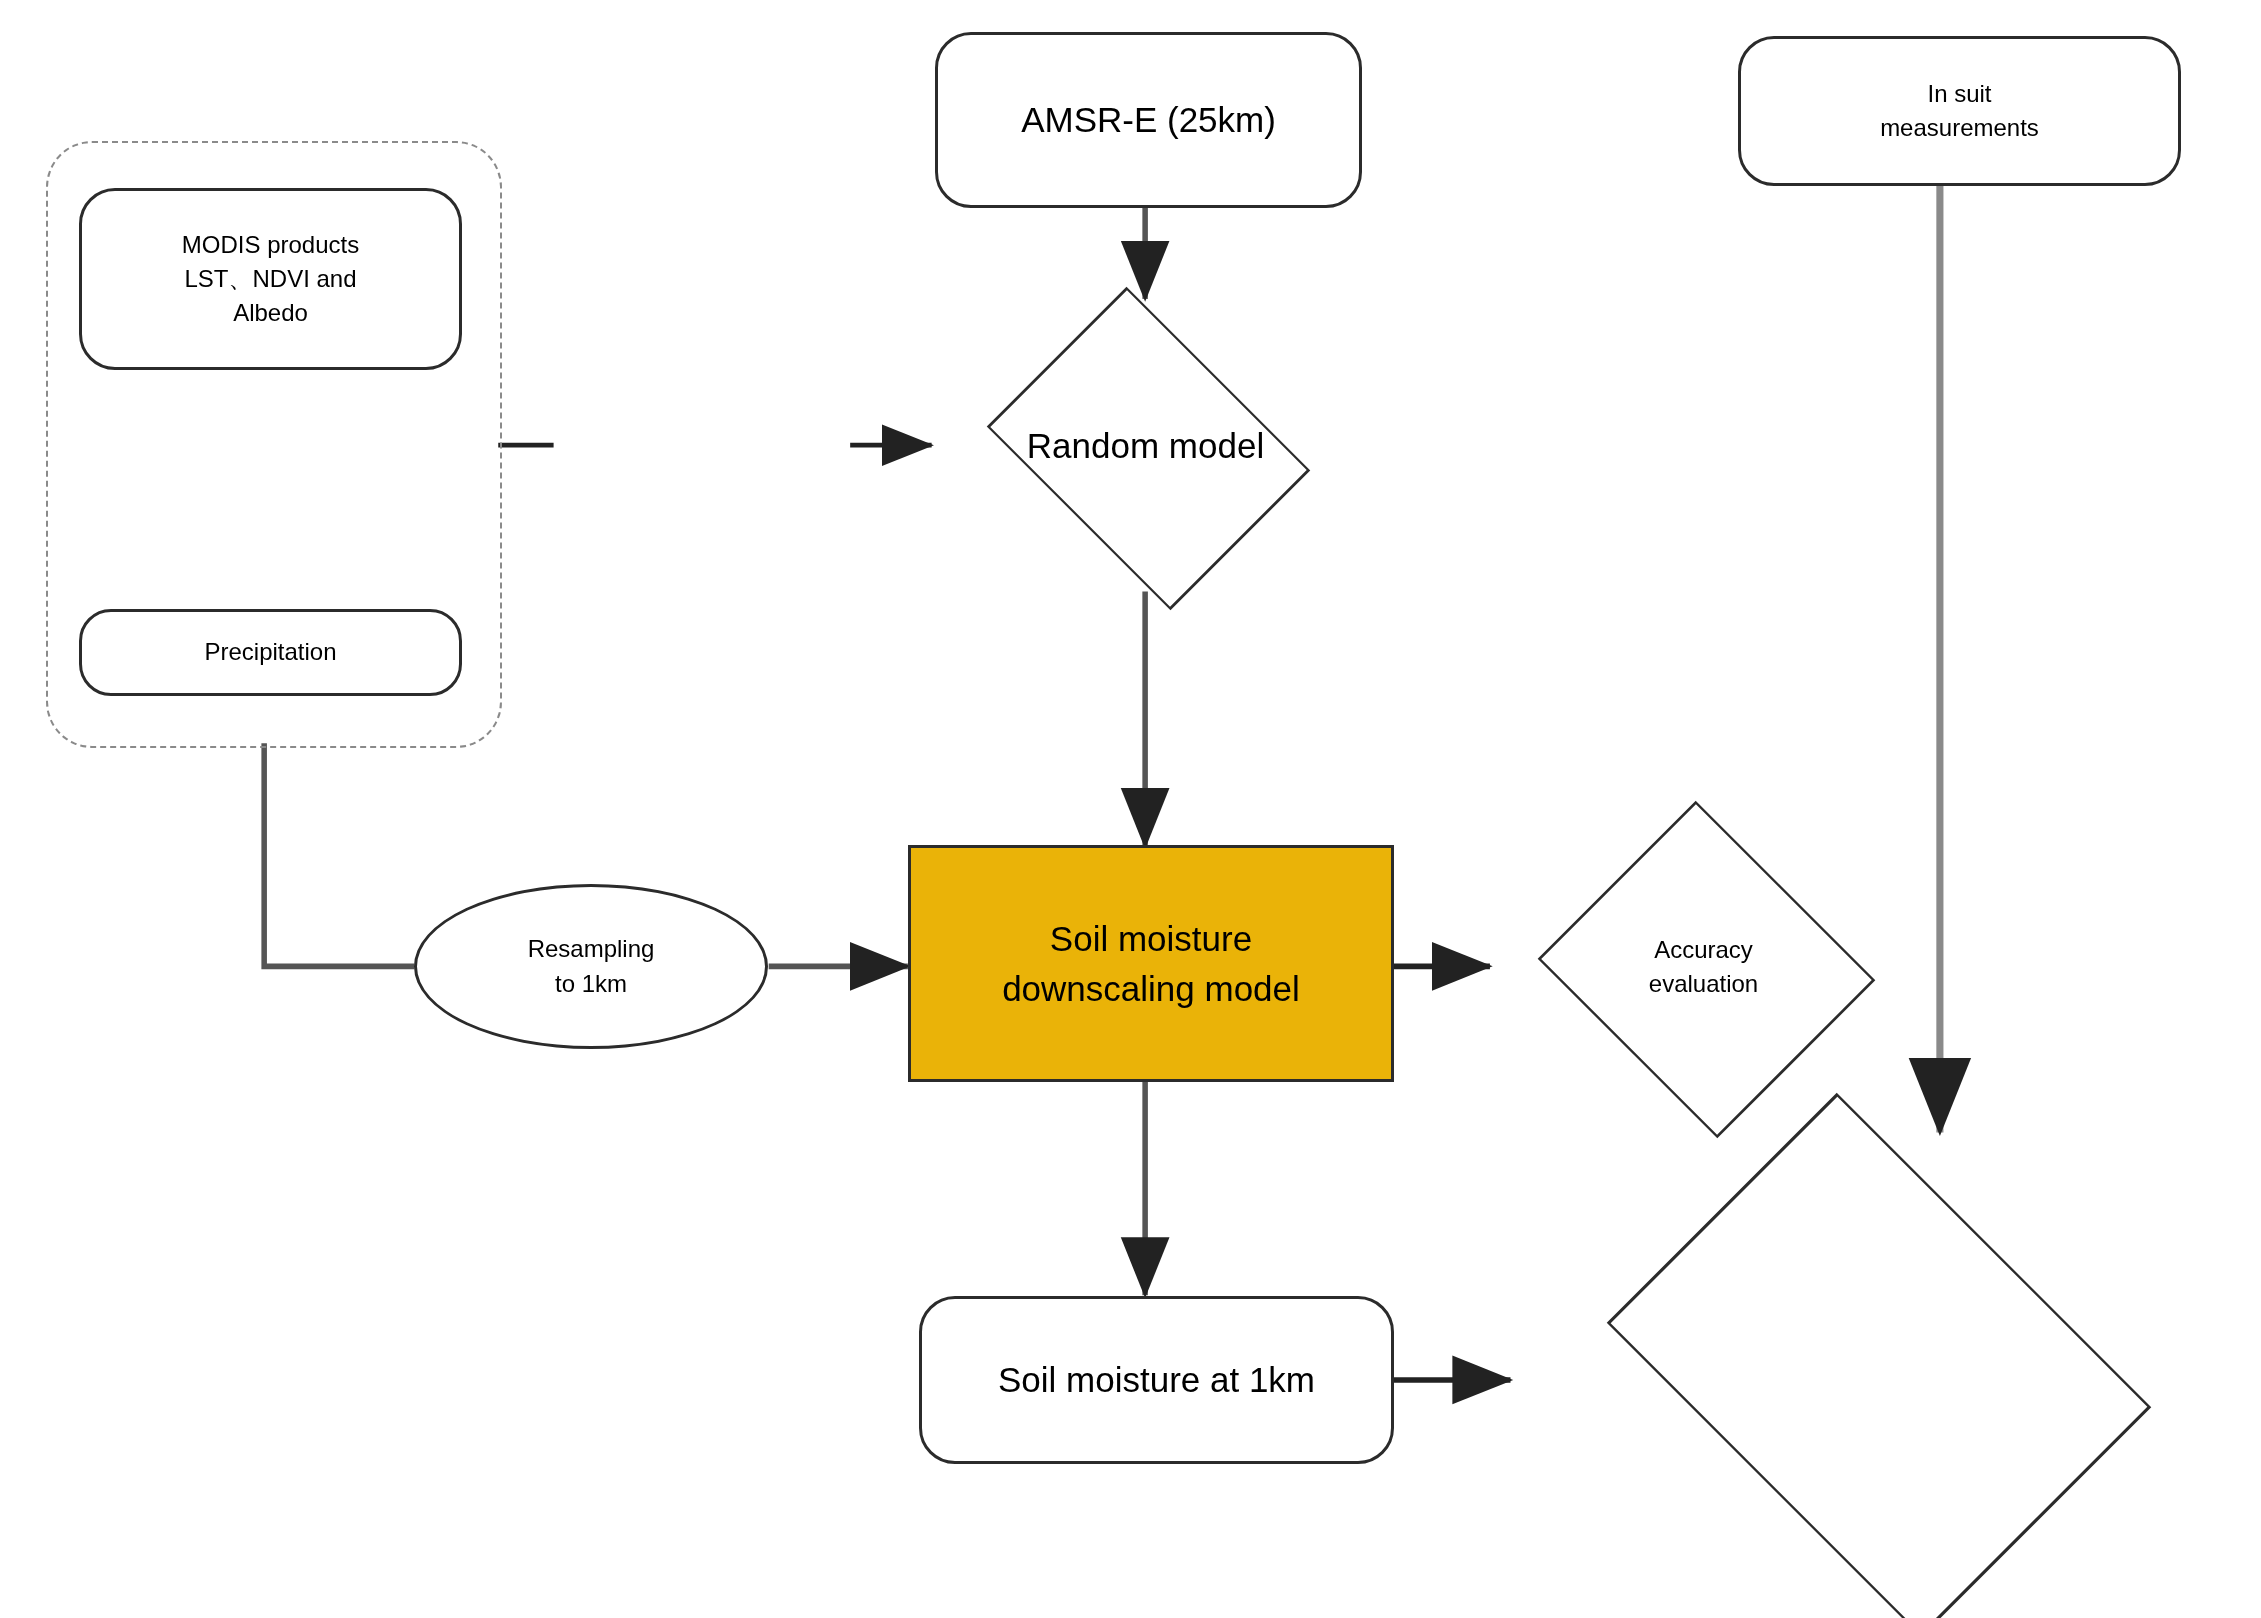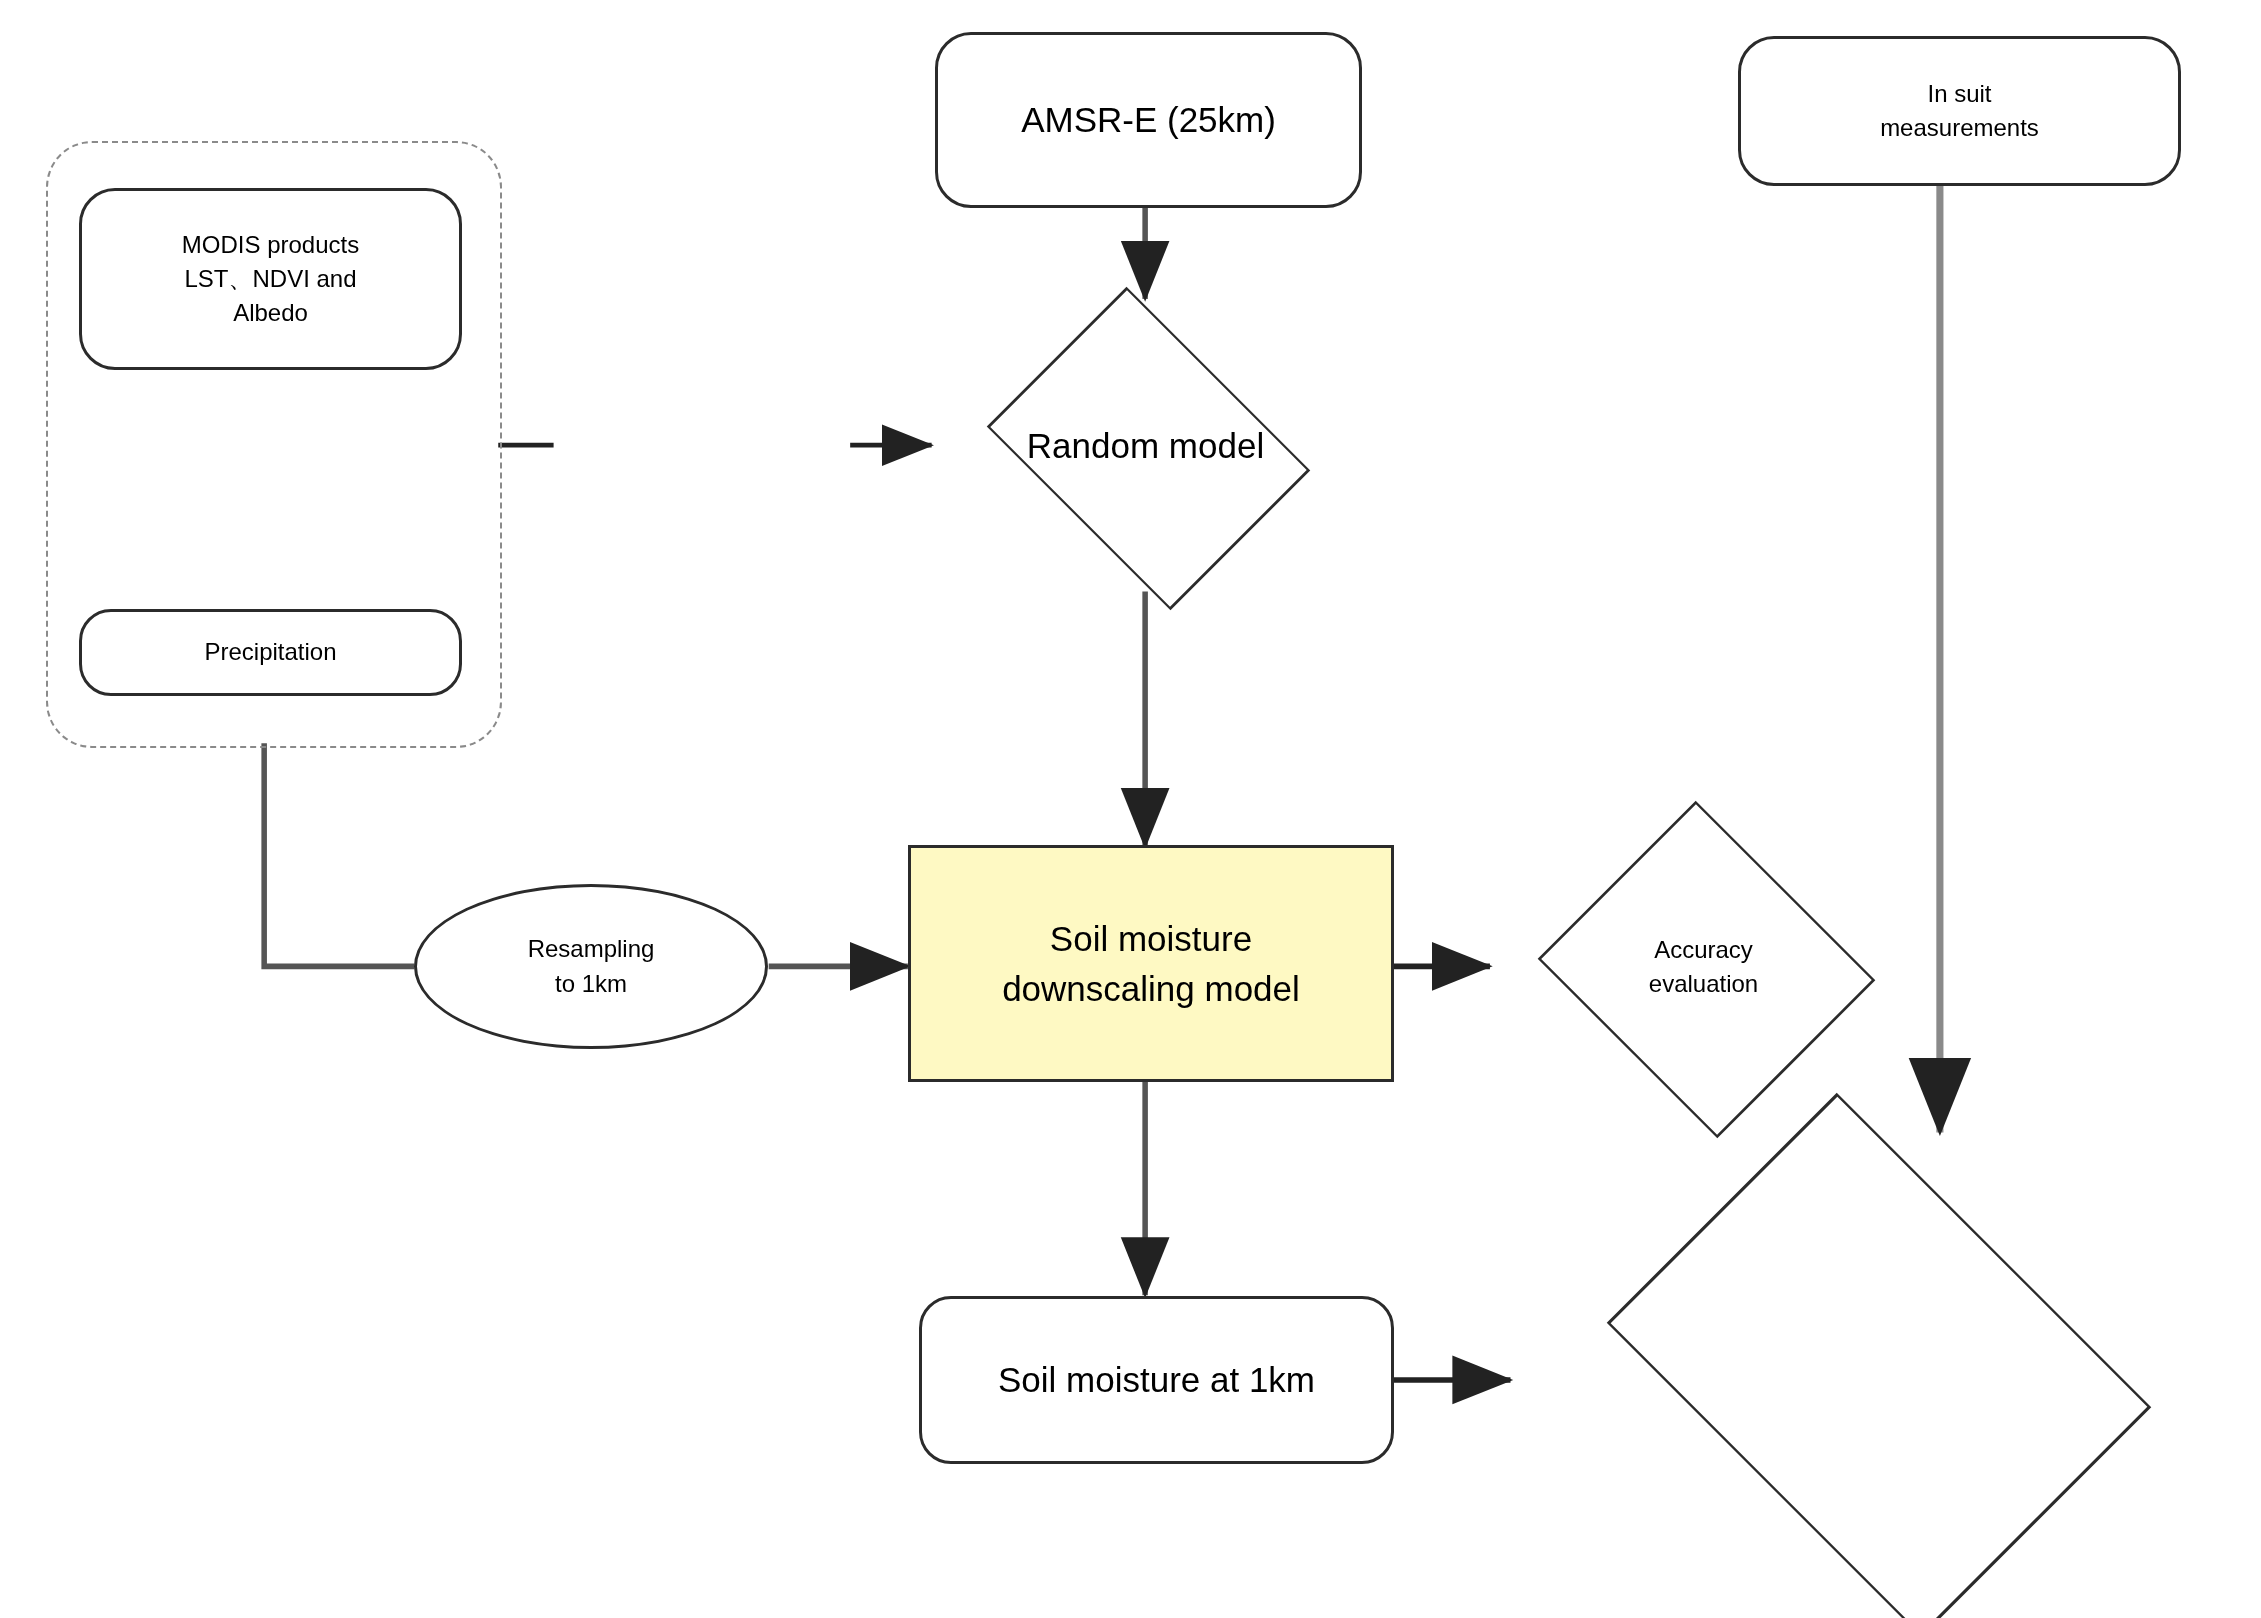--- a/index.html
+++ b/index.html
@@ -55,21 +55,21 @@
   .rounded {
     border: 3.2px solid #2b2b2b;
     border-radius: 32px;
     background: #ffffff;
   }
   .rounded-lg { border-radius: 36px; }
 
   
   .rect {
     border: 3.2px solid #2b2b2b;
-    background: #fef9c3;
+    background: #eab308;
   }
 
   
   .ellipse {
     border: 3.2px solid #2b2b2b;
     border-radius: 50%;
     background: #ffffff;
   }
 
   
@@ -159,21 +159,21 @@
 downscaling model</span>
   </div>
 
   <div class="node diamond fs-42" style="left:1490px; top:805px; width:427px; height:324px;">
     <div class="dia-shape" style="width:187px; height:187px; margin-left:-93px; margin-top:-93px;
                 transform: rotate(45deg) scale(1.33, 1.17);"></div>
     <span class="lbl">Accuracy
 evaluation</span>
   </div>
 
-  <div class="node rounded rounded-lg fs-44" style="left:919px; top:1296px; width:475px; height:168px;border-radius:32px;">
+  <div class="node rounded rounded-lg fs-44" style="left:919px; top:1296px; width:475px; height:168px;">
     <span class="lbl">Soil moisture at 1km</span>
   </div>
 
   <div class="node rounded rounded-lg fs-42" style="left:1738px; top:36px; width:443px; height:150px;">
     <span class="lbl">In suit
 measurements</span>
   </div>
 
   <div class="node diamond fs-44" style="left:1503px; top:1133px; width:747px; height:459px;">
     <div class="dia-shape" style="width:274px; height:274px; margin-left:-137px; margin-top:-137px;

